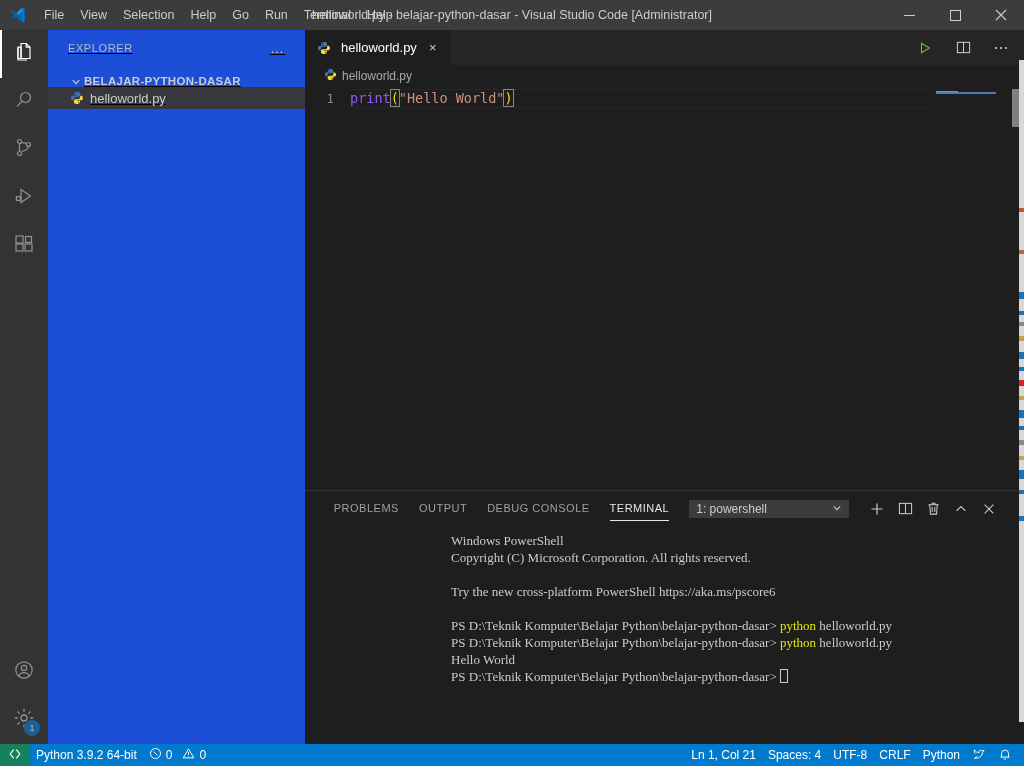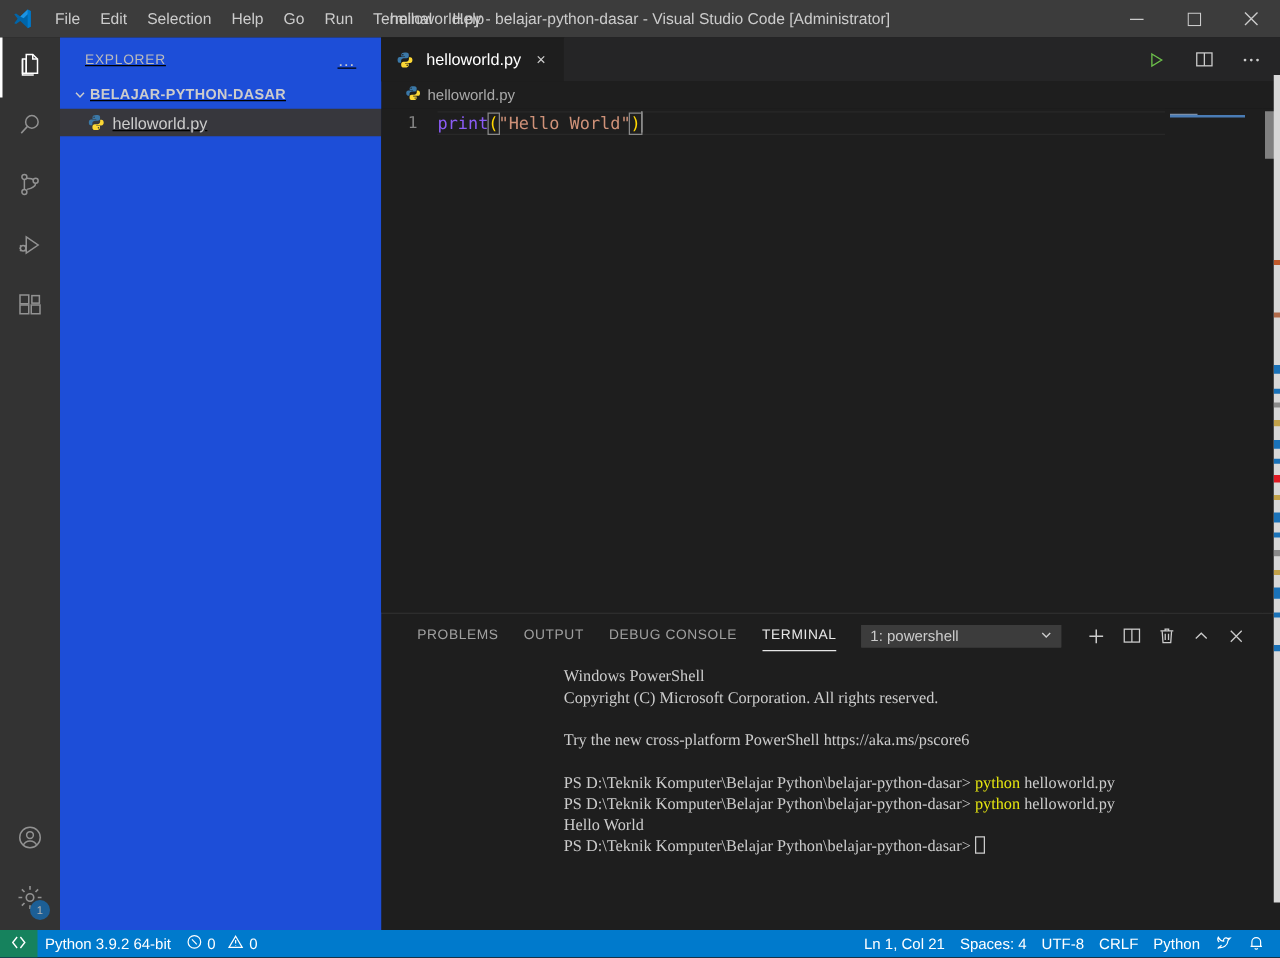--- a/index.html
+++ b/index.html
@@ -88,22 +88,22 @@
     position: relative;
     text-decoration: underline;
   }
   .sb-header {
     height: 35px; display: flex; align-items: center;
     padding: 0 20px 0 20px;
     color: #bbbbbb; font-size: 11px; letter-spacing: 0.6px;
   }
   .sb-header .dots { margin-left: auto; color: #cccccc; font-size: 14px; letter-spacing: 1px; line-height: 8px; }
   .folder-row {
-    height: 22px; display: flex; align-items: center;
-    padding-left: 8px;
+    height: 22px; display: flex; align-items: flex-end;
+    padding-left: 20px;
     color: #cccccc; font-size: 11.5px; font-weight: bold; letter-spacing: 0.3px;
   }
   .chevron {
     width: 16px; display: inline-flex; align-items: center; justify-content: center;
     color: #cccccc; font-size: 9px;
   }
   .file-row {
     height: 22px; display: flex; align-items: center;
     padding-left: 20px;
     color: #cccccc; font-size: 13px;
@@ -308,21 +308,21 @@
   <div class="titlebar">
     <div class="vscode-logo">
       <svg width="18" height="18" viewBox="0 0 24 24">
         <path d="M17.5 2.2 9.6 9.7 5.2 6.4 3.2 7.3l3.6 4.7-3.6 4.7 2 .9 4.4-3.3 7.9 7.5 3.3-1.5V3.7z" fill="#0065a9"></path>
         <path d="M17.5 2.2v19.8l3.3-1.5V3.7z" fill="#007acc"></path>
         <path d="M9.6 9.7 17.5 2.2v5.1l-4.3 4.2z" fill="#1f9cf0" opacity="0.85"></path>
       </svg>
     </div>
     <div class="menu">
       <div class="menu-item">File</div>
-      <div class="menu-item">Edit</div>
+      <div class="menu-item">View</div>
       <div class="menu-item">Selection</div>
       <div class="menu-item">Help</div>
       <div class="menu-item">Go</div>
       <div class="menu-item">Run</div>
       <div class="menu-item">Terminal</div>
       <div class="menu-item">Help</div>
     </div>
     <div class="title-center">helloworld.py - belajar-python-dasar - Visual Studio Code [Administrator]</div>
     <div class="win-controls">
       <div class="win-btn">

